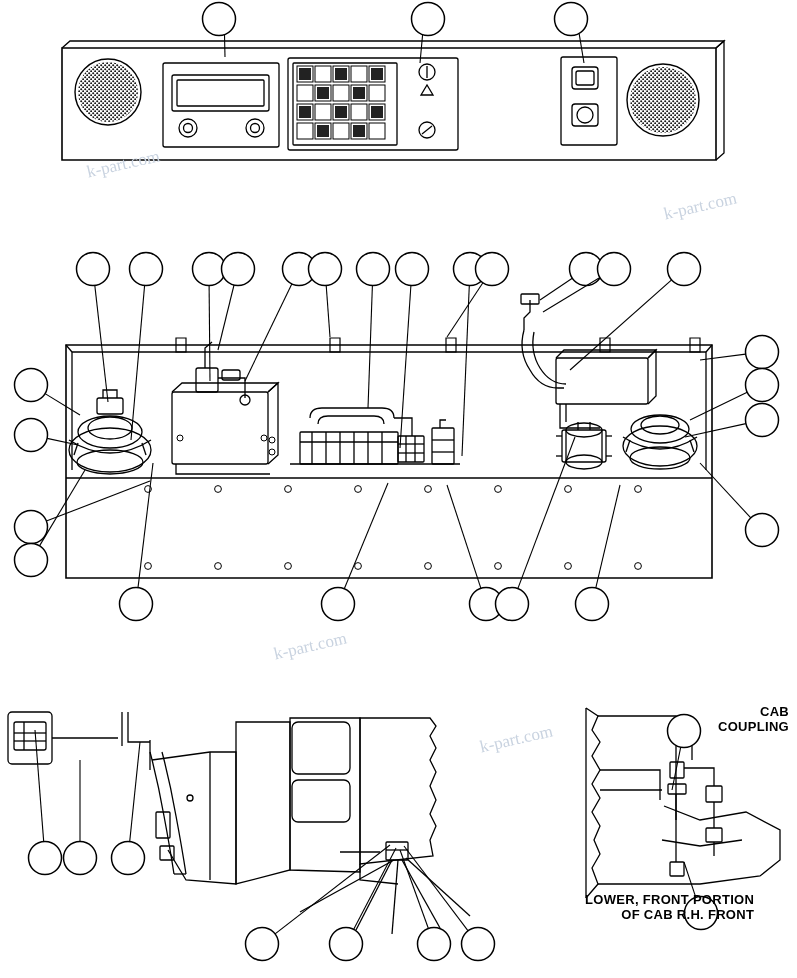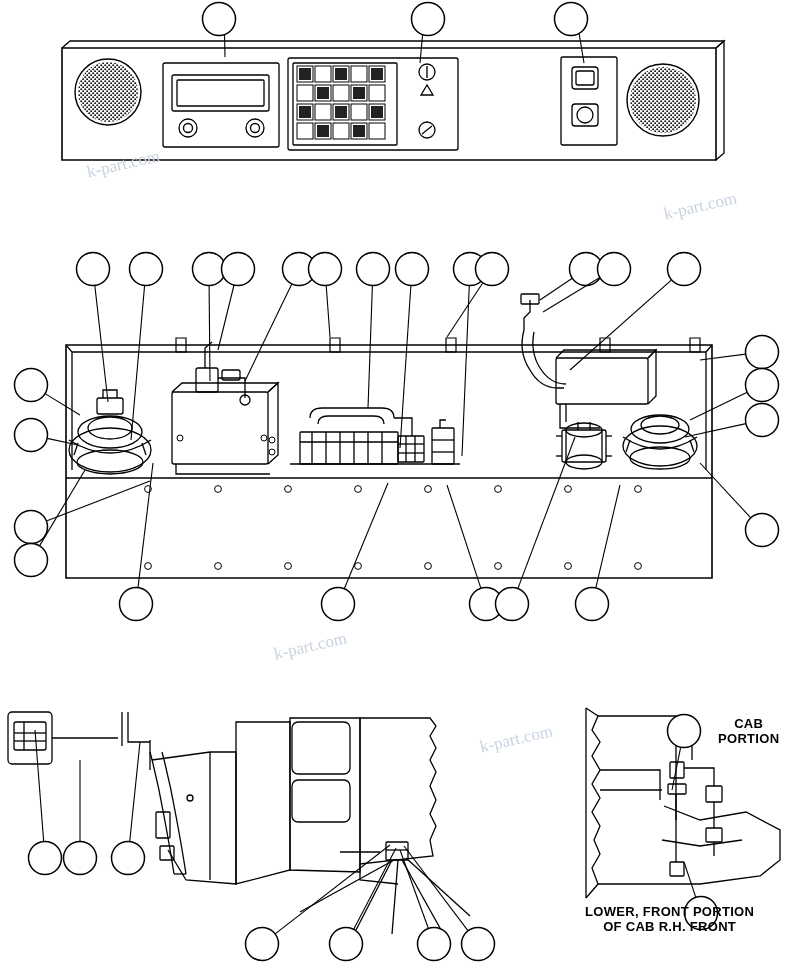--- a/index.html
+++ b/index.html
@@ -3,21 +3,21 @@
 <meta charset="utf-8">
 <style>
   html,body{margin:0;padding:0;background:#ffffff;}
   body{width:797px;height:978px;position:relative;overflow:hidden;
        font-family:"Liberation Sans",sans-serif;}
   #stage{position:absolute;left:0;top:0;width:797px;height:978px;}
   svg{position:absolute;left:0;top:0;width:797px;height:978px;}
   .wm{position:absolute;color:#c9d3e0;font-size:17px;font-family:"Liberation Serif",serif;
       transform:rotate(-13deg);transform-origin:left top;white-space:nowrap;}
   .lbl{position:absolute;font-weight:bold;font-size:13px;color:#000;letter-spacing:.3px;
-       white-space:nowrap;text-align:center;margin-top:12px;}
+       white-space:nowrap;text-align:right;}
 </style>
 </head>
 <body>
 
 <div id="stage">
 
 <svg viewBox="0 0 797 978" xmlns="http://www.w3.org/2000/svg">
   <defs>
     <pattern id="mesh" width="4" height="4" patternUnits="userSpaceOnUse">
       <circle cx="1.2" cy="1.2" r="1.05" fill="#1a1a1a"></circle>
@@ -441,20 +441,20 @@
       </g>
 </svg>
 
 <div class="wm" style="left:85px;top:163px;">k-part.com</div>
 <div class="wm" style="left:662px;top:205px;">k-part.com</div>
 <div class="wm" style="left:272px;top:645px;">k-part.com</div>
 <div class="wm" style="left:478px;top:738px;">k-part.com</div>
 
 <div class="lbl" style="left:718px;top:704px;">
   <div>CAB</div>
-  <div>PORTION</div>
+  <div>COUPLING</div>
 </div>
 <div class="lbl" style="left:585px;top:892px;">
   <div>LOWER, FRONT PORTION</div>
   <div>OF CAB R.H. FRONT</div>
 </div>
 
 </div>
 
 </body></html>

